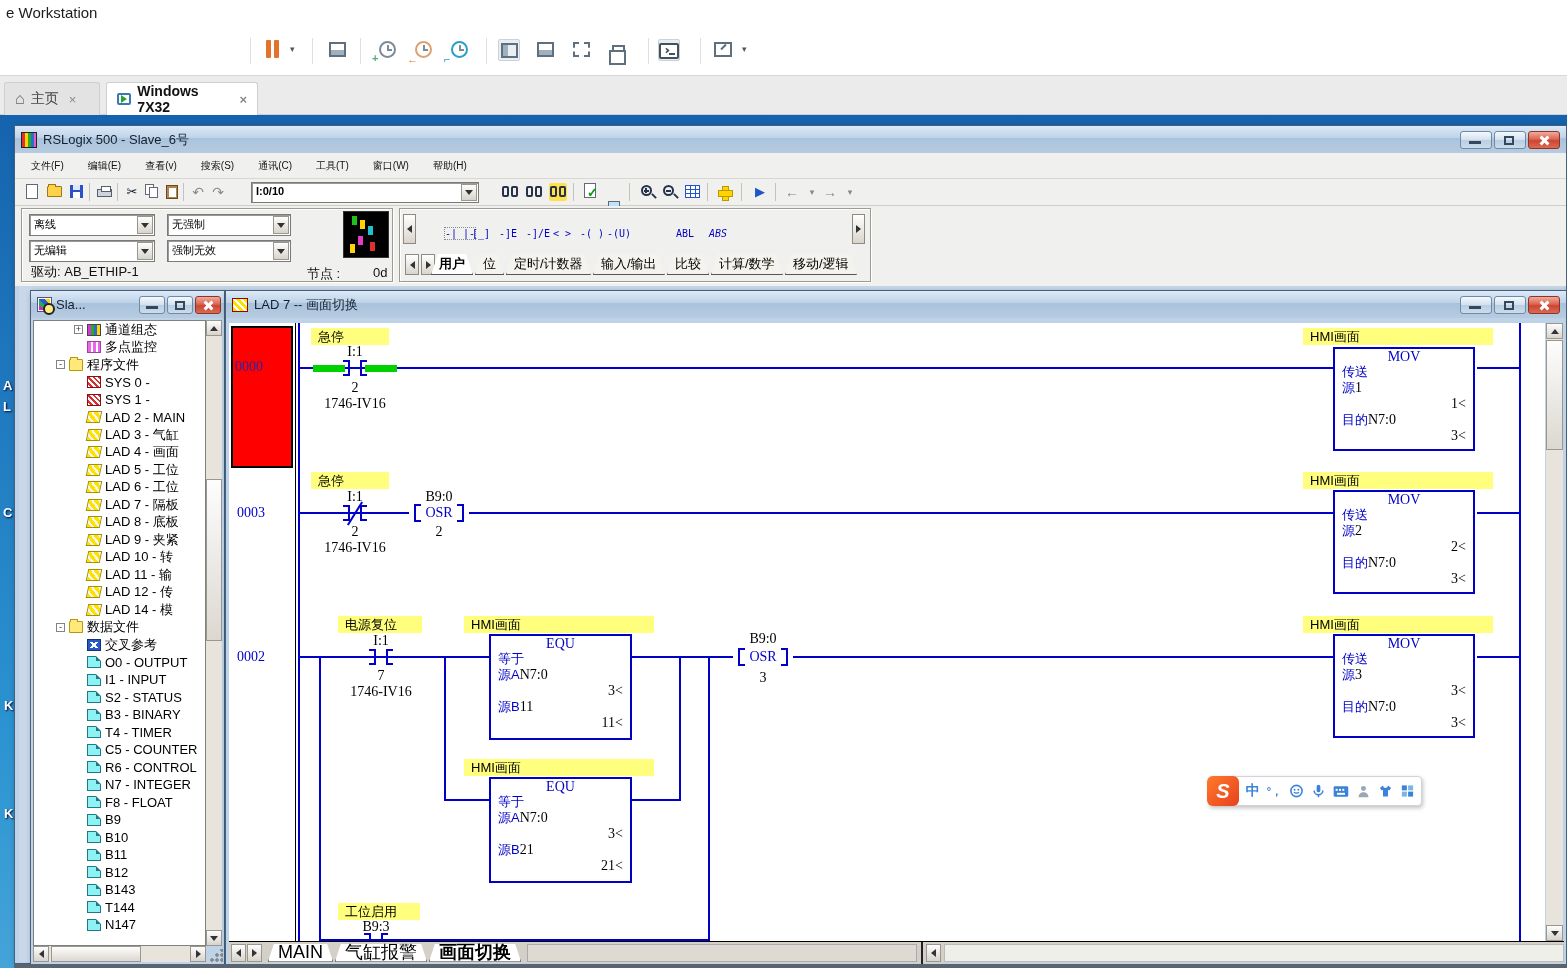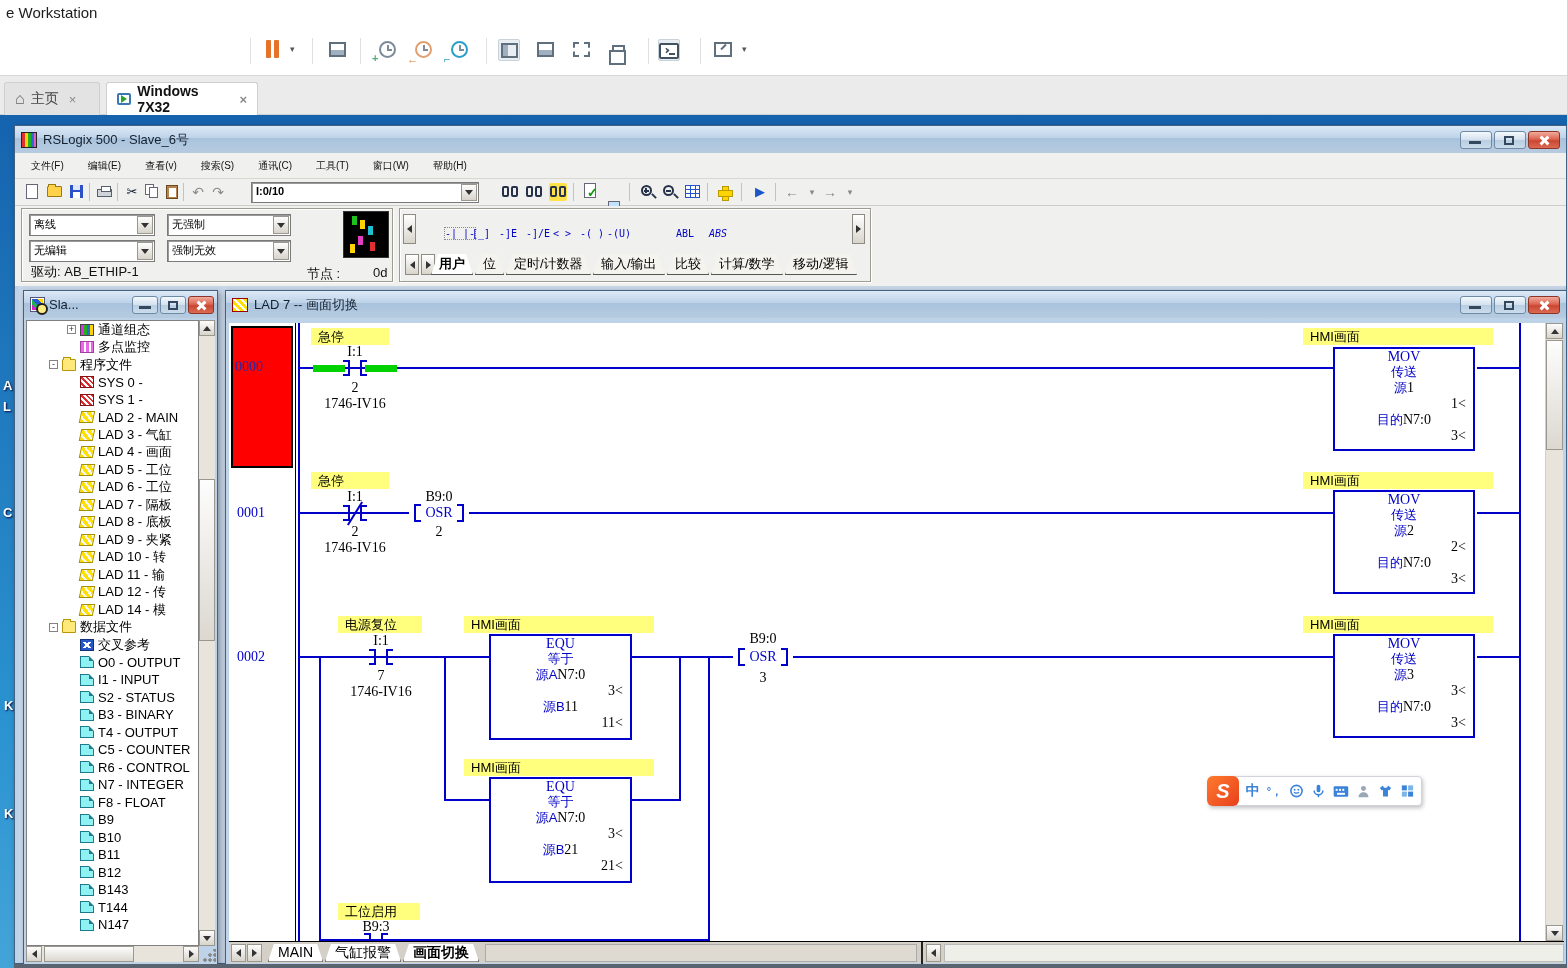--- a/index.html
+++ b/index.html
@@ -110,21 +110,21 @@
   .nodeimg i{position:absolute;width:5px;height:9px}
   .pbtn{position:absolute;background:linear-gradient(#fff,#d9d5cc);border:1px solid #8d8b82;display:flex;align-items:center;justify-content:center}
   .psym{position:absolute;top:22px;font-family:"DejaVu Sans Mono",monospace;font-size:10px;color:#0000c8;white-space:pre}
   .ptab{position:absolute;top:4px;height:21px;background:#f4f3ee;border:1px solid #555;border-top:none;padding:1px 7px;font-size:13px;white-space:nowrap;clip-path:polygon(7px 0,calc(100% - 7px) 0,100% 100%,0 100%)}
   .ptab.act{font-weight:bold;background:#fff}
 
   
   #mdi{left:4px;top:160px;width:1545px;height:676px;background:#c9d8e9}
 
   
-  #treewin{left:23px;top:290px;width:195px;height:675px}
+  #treewin{left:30px;top:290px;width:195px;height:675px}
   .treeicon{width:15px;height:15px;margin-right:4px;position:relative;background:#fff;border:1px solid #557;flex:none}
   .treeicon:before{content:"";position:absolute;inset:1px;background:
      linear-gradient(45deg,#d028d0 25%,#20b050 25% 50%,#2858d8 50% 75%,#ffd400 75%)}
   .treeicon:after{content:"";position:absolute;left:5px;top:5px;width:8px;height:8px;border:2px solid #222;border-radius:50%;background:#ffec80}
   #treebody{position:absolute;left:2px;top:29px;right:18px;bottom:18px;background:#fff;border:1px solid #808080;overflow:hidden}
   .trow{display:flex;align-items:center;height:17.5px;font-size:13px;white-space:nowrap}
   .trow.i1{padding-left:22px}
   .trow.i2{padding-left:40px}
   .exp{width:9px;height:9px;border:1px solid #848484;background:#fff;font-size:9px;line-height:7px;text-align:center;color:#333;margin-right:4px;flex:none}
   .exp:empty{visibility:hidden}
@@ -162,30 +162,30 @@
   .cbr{position:absolute;width:7px;height:16px;border:2px solid #0000c8}
   .cbr.l{border-left:none}
   .cbr.r{border-right:none}
   .slash{position:absolute;width:2px;height:27px;background:#0000c8;transform:rotate(32deg)}
   .ladtxt{position:absolute;color:#000;white-space:nowrap}
   .ctr{transform:translateX(-50%)}
   .rnum{position:absolute;color:#0000c8;font-size:14px}
   .ylab{position:absolute;height:17px;background:#ffff7d;color:#000;font-family:"Liberation Sans",sans-serif;font-size:13px;line-height:17px;padding-left:7px;white-space:nowrap;overflow:hidden}
   .blok{position:absolute;background:#fff;border:2px solid #0000c8;padding:0 7px;display:flex;flex-direction:column}
   .btitle{text-align:center;color:#0000c8;line-height:15px}
-  .brow{display:flex;justify-content:center;line-height:16px}
+  .brow{display:flex;justify-content:flex-start;line-height:16px}
   .brow.rv{justify-content:flex-end}
   .bl{color:#0000c8;font-family:"Liberation Sans",sans-serif;font-size:13px}
   .bv{color:#000}
   .osr{position:absolute;height:18px;background:#fff;color:#0000c8;display:flex;align-items:center;justify-content:center}
   .osr:before{content:"";width:5px;height:14px;border:2px solid #0000c8;border-right:none;margin-right:4px}
   .osr:after{content:"";width:5px;height:14px;border:2px solid #0000c8;border-left:none;margin-left:4px}
   .redbox{position:absolute;background:#f00;border:2px solid #000}
   #ladbottom{position:absolute;left:3px;bottom:2px;right:2px;height:22px;background:#d4d0c8;border-top:1px solid #000;display:flex;align-items:center}
-  .sheettab{height:18px;background:#fff;border:1px solid #444;border-top:none;padding:0 9px;font-size:14px;line-height:17px;margin-right:2px;clip-path:polygon(6px 0,calc(100% - 6px) 0,100% 100%,0 100%)}
+  .sheettab{height:18px;background:#fff;border:1px solid #444;border-top:none;padding:0 9px;font-size:18px;line-height:17px;margin-right:2px;clip-path:polygon(6px 0,calc(100% - 6px) 0,100% 100%,0 100%)}
   .sheets{display:flex}
   .sheets .sheettab:nth-of-type(3){font-weight:bold}
 
   
   #sogou{left:1208px;top:776px;width:214px;height:30px;background:#fff;border:1px solid #d0d4da;border-radius:4px;box-shadow:1px 2px 4px rgba(0,0,0,.25);display:flex;align-items:center;gap:7px;padding-right:6px}
   #slogo{width:34px;height:30px;margin-left:-2px;background:linear-gradient(135deg,#ff7a2d,#e8401c);border-radius:6px;color:#fff;font-weight:bold;font-size:20px;font-style:italic;display:flex;align-items:center;justify-content:center}
   .sgi{color:#3a83d8;font-weight:bold;font-size:14px}
   .frame-bottom{left:14px;top:964px;width:1553px;height:4px;background:#5a6470}
 </style>
 </head>
@@ -617,21 +617,21 @@
 
           <div class="trow i2">
             <span class="exp"></span>
             <span class="ticn file"></span>
             <span>B3 - BINARY</span>
           </div>
 
           <div class="trow i2">
             <span class="exp"></span>
             <span class="ticn file"></span>
-            <span>T4 - OUTPUT</span>
+            <span>T4 - TIMER</span>
           </div>
 
           <div class="trow i2">
             <span class="exp"></span>
             <span class="ticn file"></span>
             <span>C5 - COUNTER</span>
           </div>
 
           <div class="trow i2">
             <span class="exp"></span>
@@ -765,21 +765,21 @@
           </div>
         <div class="brow">
             <span class="bl">目的</span>
             <span class="bv">N7:0</span>
           </div>
         <div class="brow rv">
             <span class="bv">3&lt;</span>
           </div>
       </div>
 
-      <span class="rnum" style="left:8px;top:182px">0001</span>
+      <span class="rnum" style="left:8px;top:182px">0003</span>
       <div class="wire" style="left:71px;top:189px;width:1033px"></div>
       <div class="wire" style="left:1248px;top:189px;width:42px"></div>
       <div class="ylab" style="left:82px;top:149px;width:78px">急停</div>
       <span class="ladtxt ctr" style="left:126px;top:166px">I:1</span>
       <span class="cbr l" style="left:114px;top:182px"></span>
       <span class="cbr r" style="left:131px;top:182px"></span>
       <div class="slash" style="left:125px;top:177px"></div>
       <span class="ladtxt ctr" style="left:126px;top:201px">2</span>
       <span class="ladtxt ctr" style="left:126px;top:217px">1746-IV16</span>
       <span class="ladtxt ctr" style="left:210px;top:166px">B9:0</span>

